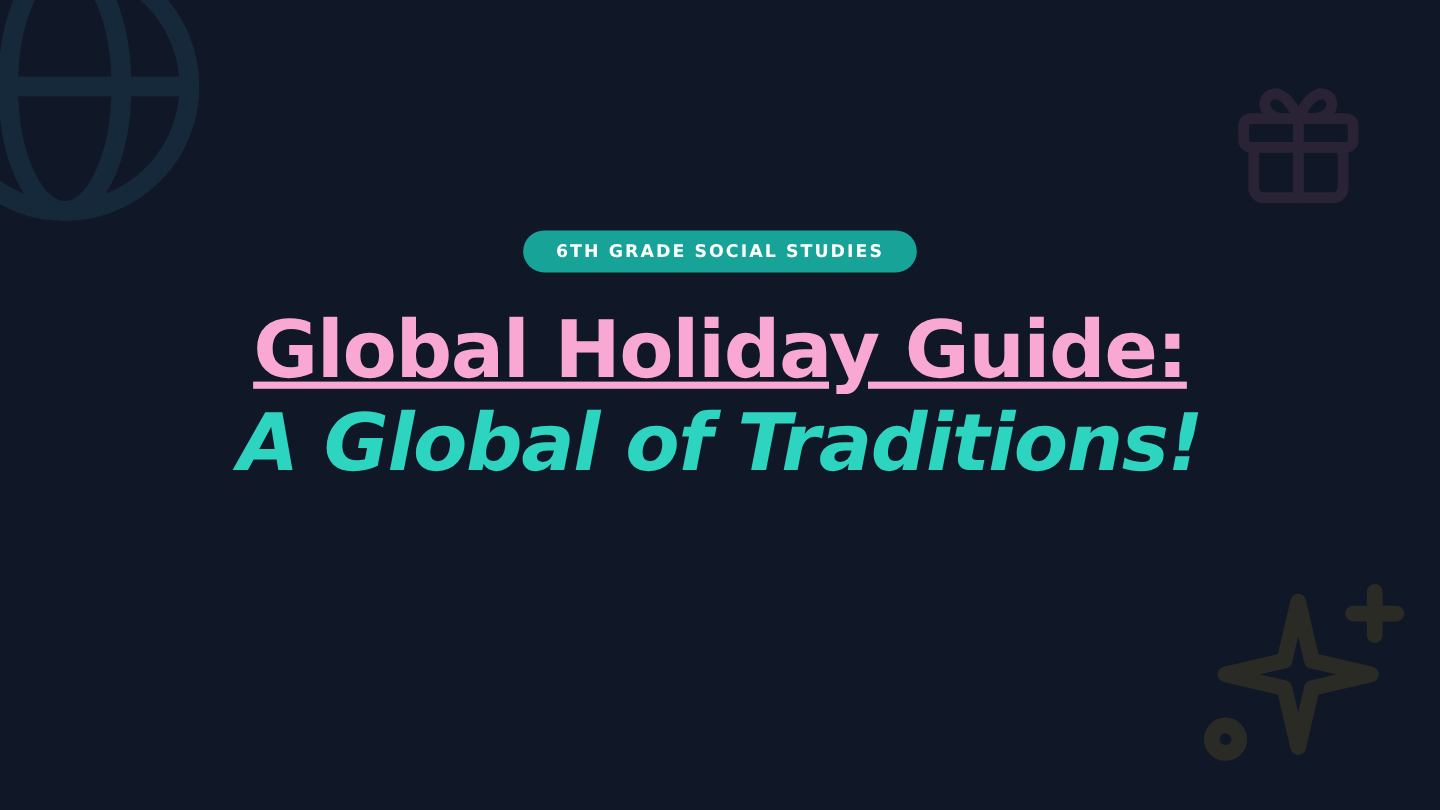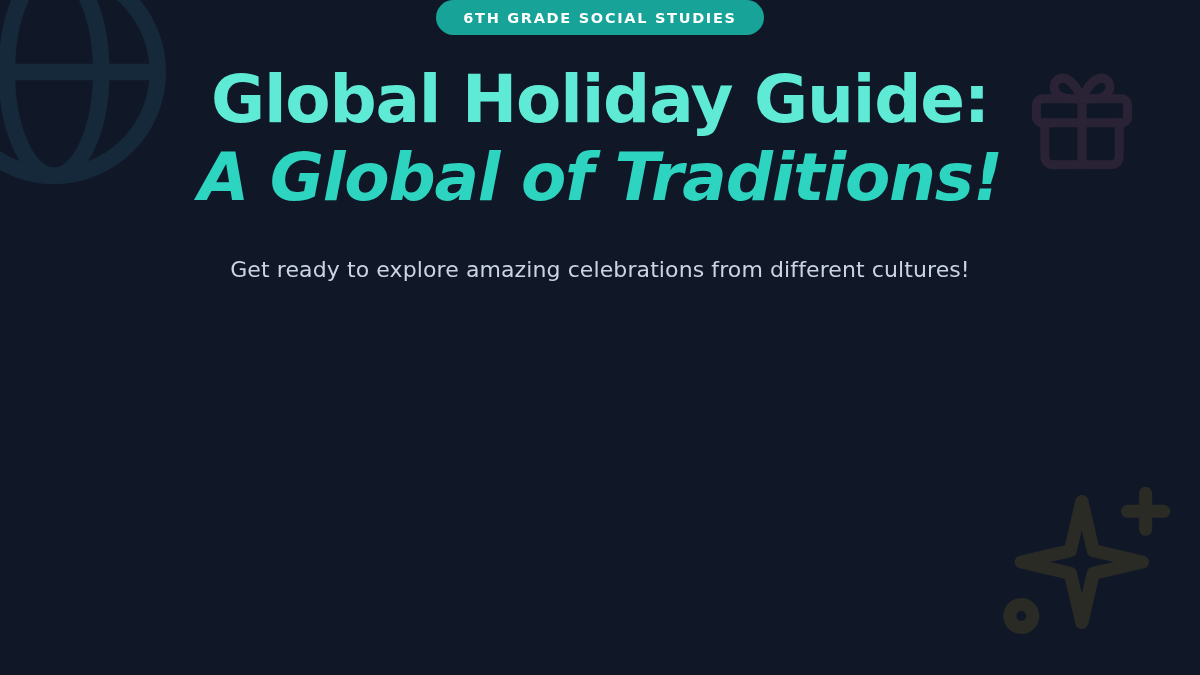--- a/index.html
+++ b/index.html
@@ -52,20 +52,21 @@
     top: 0;
     width: 1200px;
     height: 675px;
     display: flex;
     flex-direction: column;
     align-items: center;
     justify-content: flex-start;
   }
 
   #badge {
+    margin-top: 192px;
     height: 35px;
     box-sizing: border-box;
     display: flex;
     align-items: center;
     justify-content: center;
     padding: 0 27px;
     border-radius: 999px;
     background: #17A398;
     color: #ffffff;
     font-family: "DejaVu Sans", sans-serif;
@@ -84,21 +85,22 @@
 
   .title-line {
     display: block;
     white-space: nowrap;
     font-family: "DejaVu Sans", sans-serif;
     font-weight: bold;
     font-size: 66px;
     letter-spacing: -1.2px;
   }
   #title-line-1 {
-    color: #5eead4;
+    color: #f9a8d4;
+    text-decoration: underline;
   }
   #title-line-2 {
     color: #2DD4C0;
     font-style: italic;
     margin-top: 12px;
   }
 
   #subtitle {
     margin-top: 46px;
     color: #CBD5E1;
@@ -150,16 +152,15 @@
 
   <div id="content">
 
     <div id="badge">6TH GRADE SOCIAL STUDIES</div>
 
     <div id="headline">
       <span class="title-line" id="title-line-1">Global Holiday Guide:</span>
       <span class="title-line" id="title-line-2">A Global of Traditions!</span>
     </div>
 
-    <div id="subtitle">Get ready to explore amazing celebrations from different cultures!</div>
 
   </div>
 </div>
 
 </body></html>

